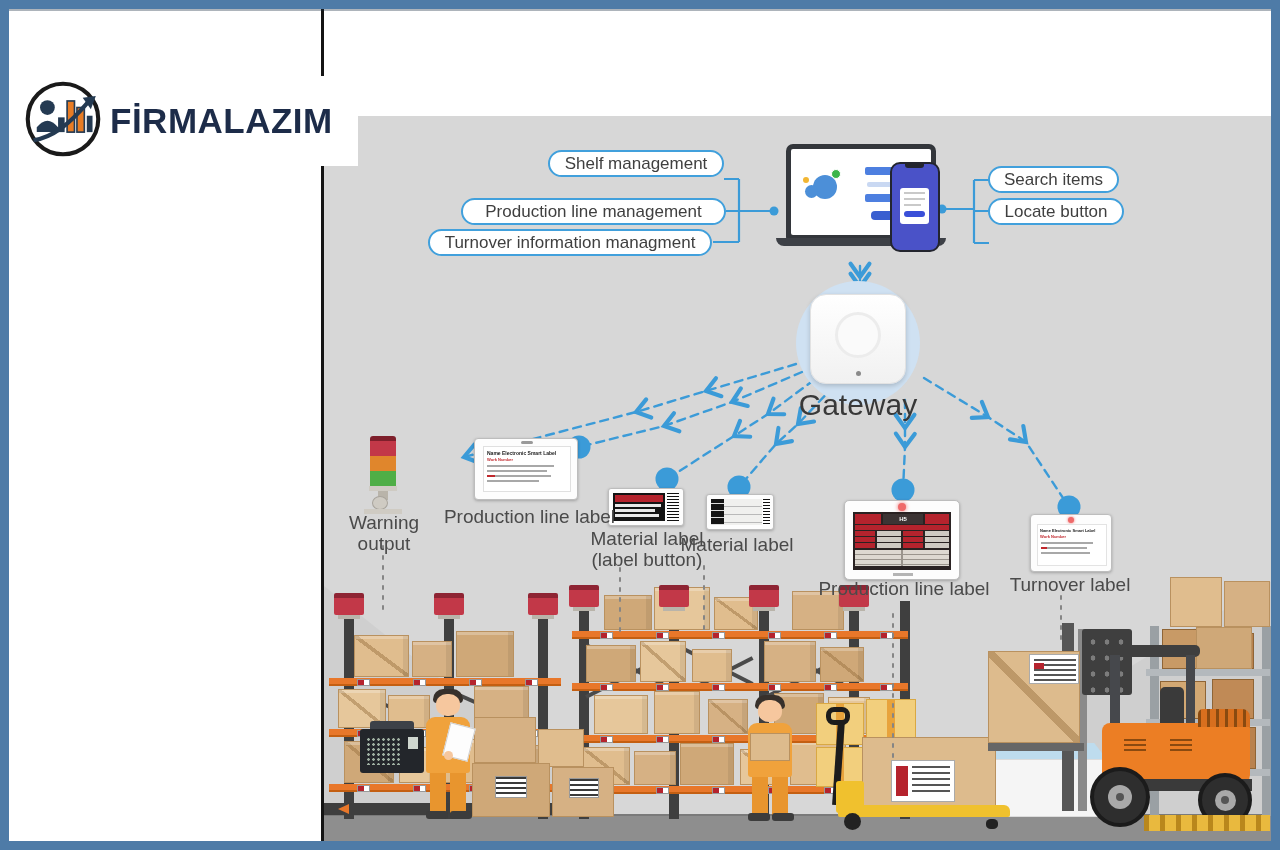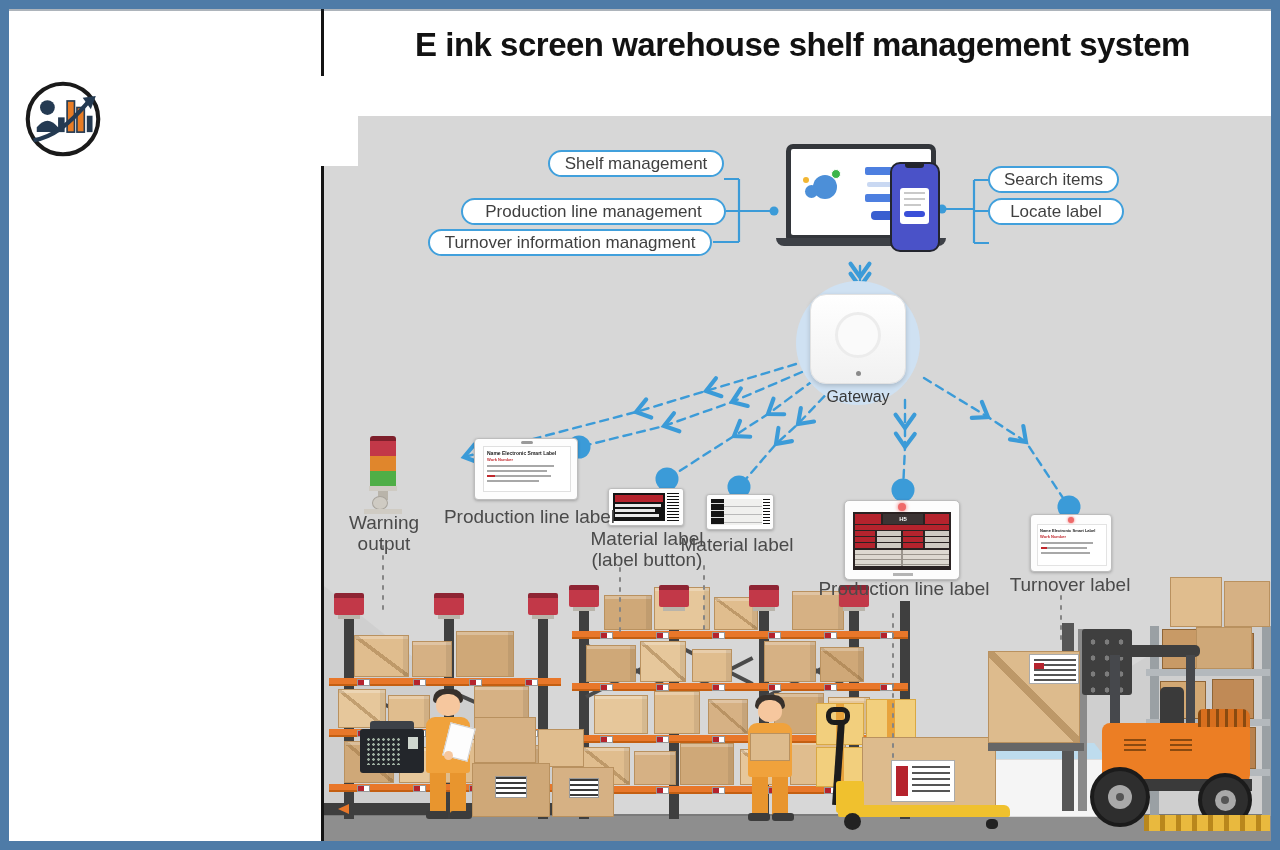--- a/index.html
+++ b/index.html
@@ -13,50 +13,50 @@
          font-size:33px;font-weight:bold;color:#121212;letter-spacing:-.5px;z-index:8;}
   .divider{position:absolute;left:321px;top:9px;width:3px;height:832px;background:#141414;z-index:6;}
   .logo{position:absolute;left:14px;top:76px;width:344px;height:90px;background:#ffffff;
         display:flex;align-items:center;gap:6px;z-index:10;padding-left:8px;}
   .logo-text{font-size:35px;font-weight:bold;color:#1d2c49;letter-spacing:.5px;}
   .diagram{position:absolute;left:324px;top:116px;width:948px;height:726px;background:#d7d7d7;z-index:2;overflow:hidden;}
   .pill{position:absolute;height:27px;background:#fff;border:2px solid #41a0dc;border-radius:15px;
         display:flex;align-items:center;justify-content:center;font-size:17px;color:#3f3f3f;z-index:6;white-space:nowrap;}
   .devlbl{position:absolute;text-align:center;font-size:19px;color:#4a4a4a;z-index:6;line-height:21px;}
   .caption{position:absolute;text-align:center;font-size:16px;color:#585858;line-height:21px;z-index:6;}
-  .gwlbl{position:absolute;text-align:center;font-size:16px;color:#383838;z-index:6;}
+  .gwlbl{position:absolute;text-align:center;font-size:30px;color:#383838;z-index:6;}
   svg.net{position:absolute;left:0;top:0;z-index:5;pointer-events:none;}
   .bezel{position:absolute;background:#fdfdfd;border:1px solid #bdbdbd;border-radius:4px;
          box-shadow:0 1px 3px rgba(0,0,0,.25);z-index:6;}
   .mrow{height:2.5px;margin:2.5px 3px 0 3px;background:#a8a8a8;}
   .wh{position:absolute;left:0;top:455px;width:948px;height:271px;overflow:hidden;z-index:1;}
   .fg{z-index:6;}
 </style>
 </head>
 <body>
 
 <div class="frame">
 
-  <div class="title">E ink screen warehouse shelf management system</div>
   <div class="divider"></div>
 
   <div class="logo">
     <span>
       <svg width="82" height="82" viewBox="0 0 100 100">
         <circle cx="50" cy="50" r="43" fill="#fff" stroke="#1a1a1a" stroke-width="5"></circle>
         <circle cx="31" cy="36" r="9" fill="#243a52"></circle>
         <path d="M18,60 Q31,44 44,60 L44,66 L18,66 Z" fill="#243a52"></path>
         <rect x="44" y="48" width="8" height="18" fill="#243a52"></rect>
         <rect x="55" y="28" width="9" height="38" fill="#e87c24" stroke="#243a52" stroke-width="2"></rect>
         <rect x="67" y="36" width="9" height="30" fill="#e87c24" stroke="#243a52" stroke-width="2"></rect>
         <rect x="79" y="46" width="7" height="20" fill="#243a52"></rect>
         <path d="M14,76 C38,72 58,56 80,30" fill="none" stroke="#243a52" stroke-width="5"></path>
         <polygon points="74,24 90,22 84,38" fill="#243a52"></polygon>
       </svg>
     </span>
+    <span class="logo-text">FİRMALAZIM</span>
   </div>
 
   <div class="diagram">
 
     <div class="wh">
       <div class="abs" style="left:0;top:15px;width:300px;height:240px;background:#c8c8c8;opacity:.55;clip-path:polygon(0 0,100% 100%,0 100%);"></div>
       <div class="abs" style="left:560px;top:10px;width:388px;height:235px;background:#c8c8c8;opacity:.5;clip-path:polygon(100% 0,100% 100%,0 100%);"></div>
       <div class="abs" style="left:0;top:243px;width:948px;height:28px;background:#8e8e8e;border-top:2px solid #7a7a7a;"></div>
 
       <div class="abs fg" style="left:0;top:232px;width:262px;height:12px;background:#3e3e3e;z-index:5;"></div>
@@ -303,21 +303,21 @@
         <path d="M569,498 V648"></path>
         <path d="M737,480 V530"></path>
       </g>
     </svg>
 
     <div class="pill" style="left:224px;top:34px;width:176px;">Shelf management</div>
     <div class="pill" style="left:137px;top:82px;width:265px;text-align:right;">Production line management</div>
     <div class="pill" style="left:104px;top:113px;width:284px;">Turnover information managment</div>
 
     <div class="pill" style="left:664px;top:50px;width:131px;">Search items</div>
-    <div class="pill" style="left:664px;top:82px;width:136px;">Locate label</div>
+    <div class="pill" style="left:664px;top:82px;width:136px;">Locate button</div>
 
     <div class="abs" style="left:462px;top:28px;width:150px;height:96px;background:#33363b;border-radius:7px 7px 3px 3px;z-index:6;">
       <div class="abs" style="left:5px;top:5px;width:140px;height:86px;background:#fff;border-radius:2px;overflow:hidden;">
         <div class="abs" style="left:22px;top:26px;width:24px;height:24px;background:#4c8fd8;border-radius:50%;"></div>
         <div class="abs" style="left:14px;top:36px;width:13px;height:13px;background:#4c8fd8;border-radius:50%;"></div>
         <div class="abs" style="left:40px;top:20px;width:10px;height:10px;background:#3bb54a;border:1.5px solid #fff;border-radius:50%;"></div>
         <div class="abs" style="left:12px;top:28px;width:6px;height:6px;background:#f2b632;border-radius:50%;"></div>
         <div class="abs" style="left:74px;top:18px;width:44px;height:8px;background:#4d7fe0;border-radius:2px;"></div>
         <div class="abs" style="left:76px;top:33px;width:30px;height:5px;background:#c9d8f2;border-radius:2px;"></div>
         <div class="abs" style="left:74px;top:45px;width:44px;height:8px;background:#4d7fe0;border-radius:2px;"></div>

